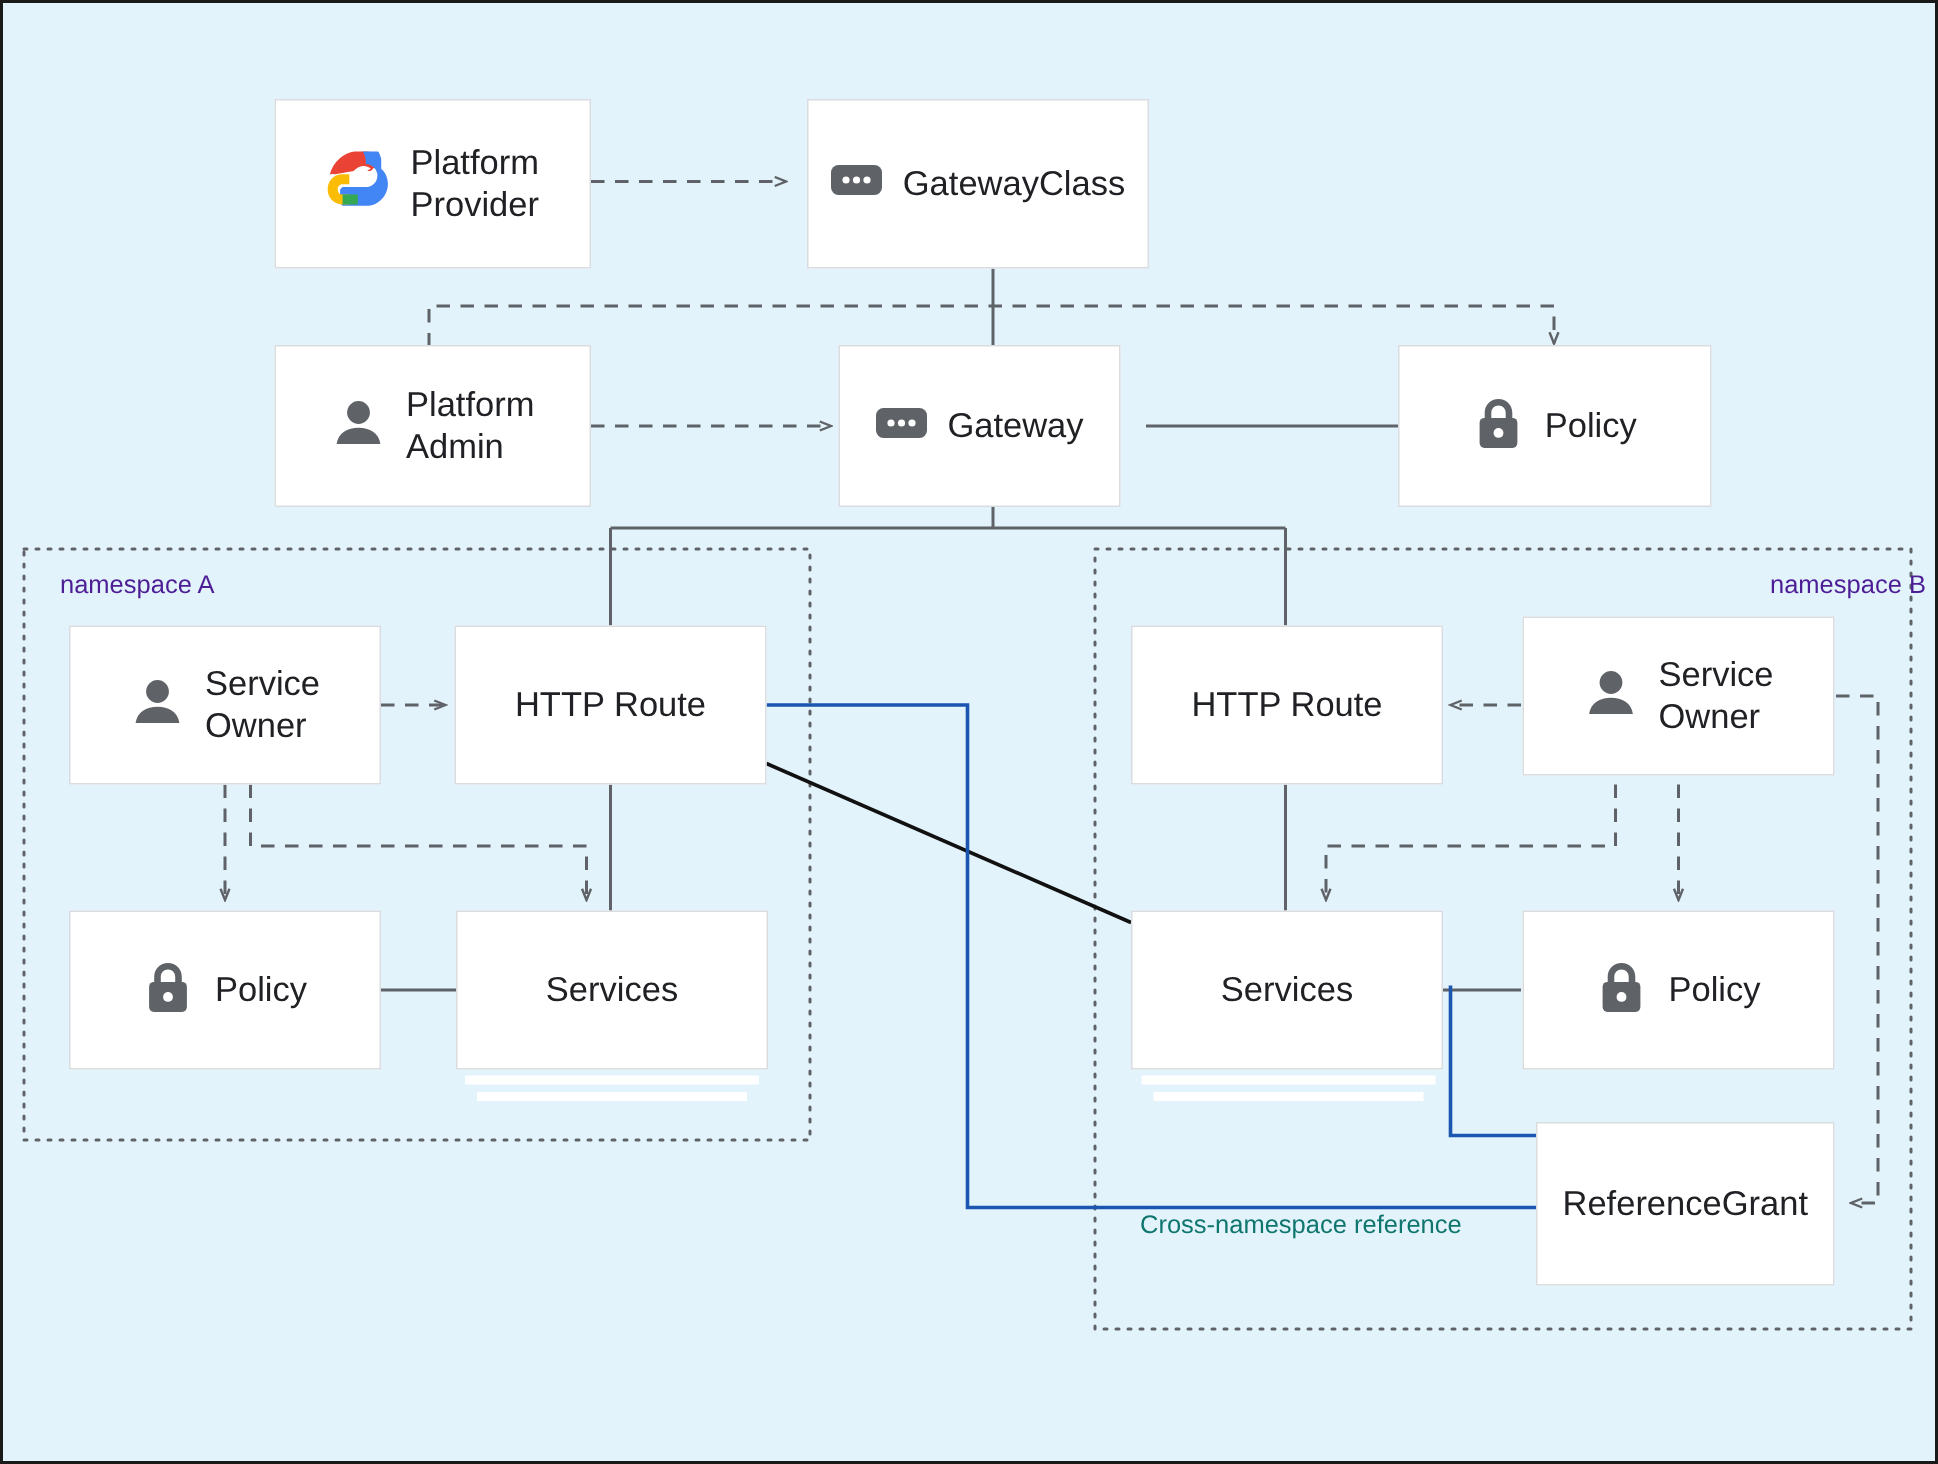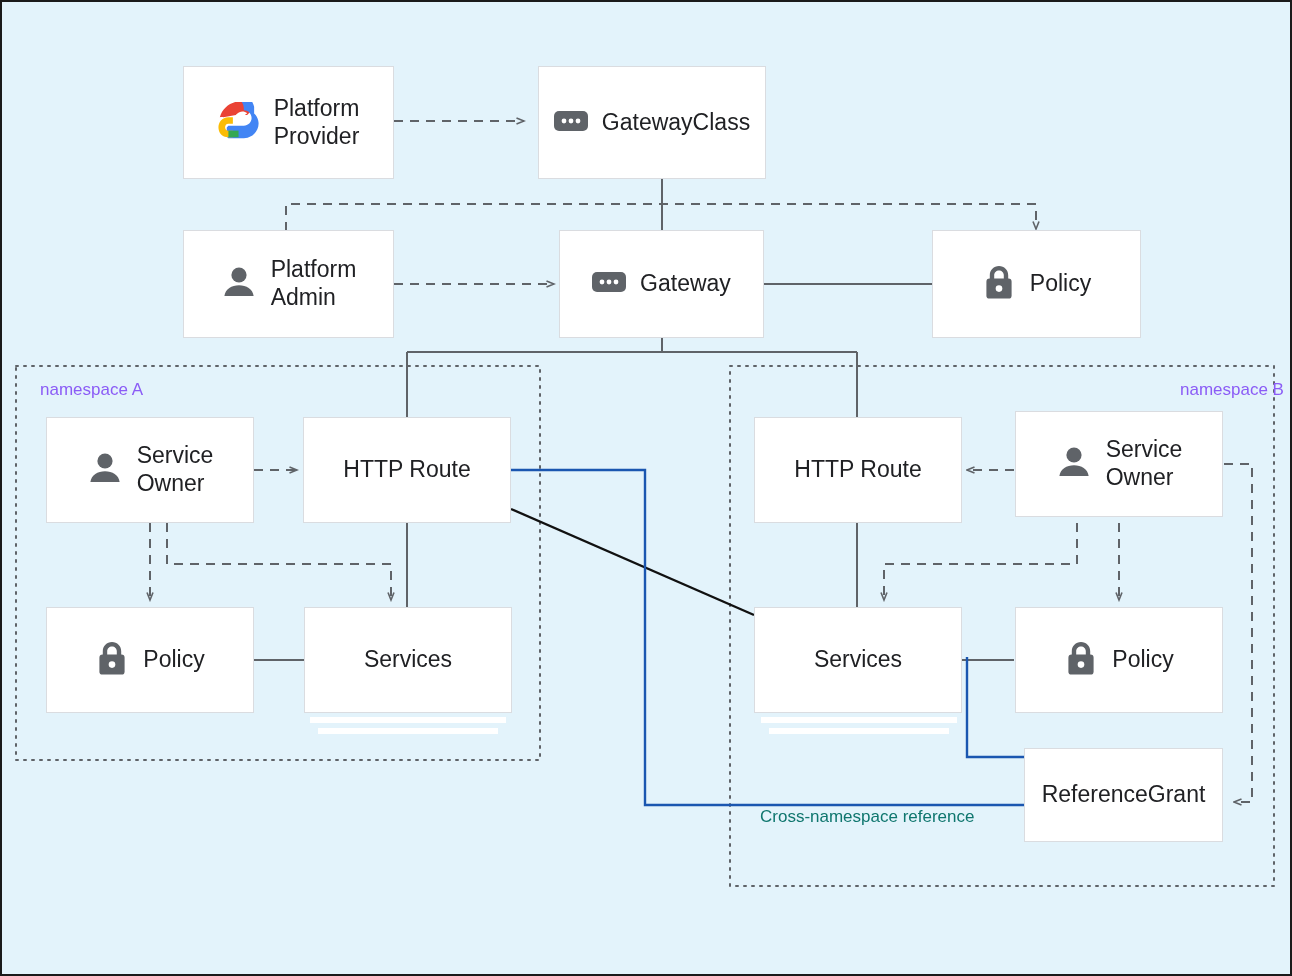--- a/index.html
+++ b/index.html
@@ -5,21 +5,21 @@
   html,body{margin:0;padding:0;background:#fff;}
   body{font-family:"Liberation Sans",sans-serif;}
   #stage{position:relative;width:1292px;height:976px;overflow:hidden;background:#e3f3fb;
          border:2px solid #1a1a1a;box-sizing:border-box;}
   #wires{position:absolute;left:0;top:0;width:1292px;height:976px;pointer-events:none;}
   .node{position:absolute;background:#fff;border:1px solid #dadce0;box-sizing:border-box;
         display:flex;align-items:center;justify-content:center;gap:14px;}
   .node .lbl{font-size:23px;color:#202124;line-height:1.2;white-space:pre-line;text-align:left;}
   .node.center .lbl{text-align:center;}
   .icon{flex:0 0 auto;display:block;}
-  .ns-label{position:absolute;font-size:17px;color:#8b5cf6;}
+  .ns-label{position:absolute;font-size:17px;color:#4c1d95;}
   .xref-label{position:absolute;font-size:17px;color:#0f766e;white-space:nowrap;}
   .stack-bar{position:absolute;background:#fff;height:6px;}
 </style>
 </head>
 <body>
 
 <div id="stage">
 
   <svg id="wires" viewBox="0 0 1292 976" xmlns="http://www.w3.org/2000/svg">
     <defs>
@@ -138,21 +138,21 @@
     <span class="icon">
       <svg width="36" height="36" viewBox="0 0 36 36" xmlns="http://www.w3.org/2000/svg">
         <circle cx="18" cy="11" r="7.6" fill="#5f6368"></circle>
         <path d="M3.4,32 C4.4,24.8 10.6,21.2 18,21.2 C25.4,21.2 31.6,24.8 32.6,32 Z" fill="#5f6368"></path>
       </svg>
     </span>
     <span class="lbl">Platform
 Admin</span>
   </div>
 
-  <div class="node" style="left:557px;top:228px;width:205px;height:108px;">
+  <div class="node" style="left:557px;top:228px;width:188px;height:108px;">
     <span class="icon">
       <svg width="34" height="20" viewBox="0 0 34 20" xmlns="http://www.w3.org/2000/svg">
         <rect x="0" y="0" width="34" height="20" rx="5" fill="#5f6368"></rect>
         <circle cx="10" cy="10" r="2.4" fill="#fff"></circle>
         <circle cx="17" cy="10" r="2.4" fill="#fff"></circle>
         <circle cx="24" cy="10" r="2.4" fill="#fff"></circle>
       </svg>
     </span>
     <span class="lbl">Gateway</span>
   </div>
@@ -231,17 +231,17 @@
         <path d="M17,3 C11.8,3 7.8,7 7.8,12.2 L7.8,17 L12.2,17 L12.2,12.2
                  C12.2,9.5 14.3,7.4 17,7.4 C19.7,7.4 21.8,9.5 21.8,12.2
                  L21.8,17 L26.2,17 L26.2,12.2 C26.2,7 22.2,3 17,3 Z" fill="#5f6368"></path>
         <rect x="4.4" y="15.6" width="25.2" height="20" rx="3.2" fill="#5f6368"></rect>
         <circle cx="17" cy="25.6" r="3.3" fill="#fff"></circle>
       </svg>
     </span>
     <span class="lbl">Policy</span>
   </div>
 
-  <div class="node center" style="left:1022px;top:746px;width:199px;height:94px;">
+  <div class="node center" style="left:1022px;top:746px;width:199px;height:109px;">
     <span class="lbl">ReferenceGrant</span>
   </div>
 
 </div>
 
 </body></html>

